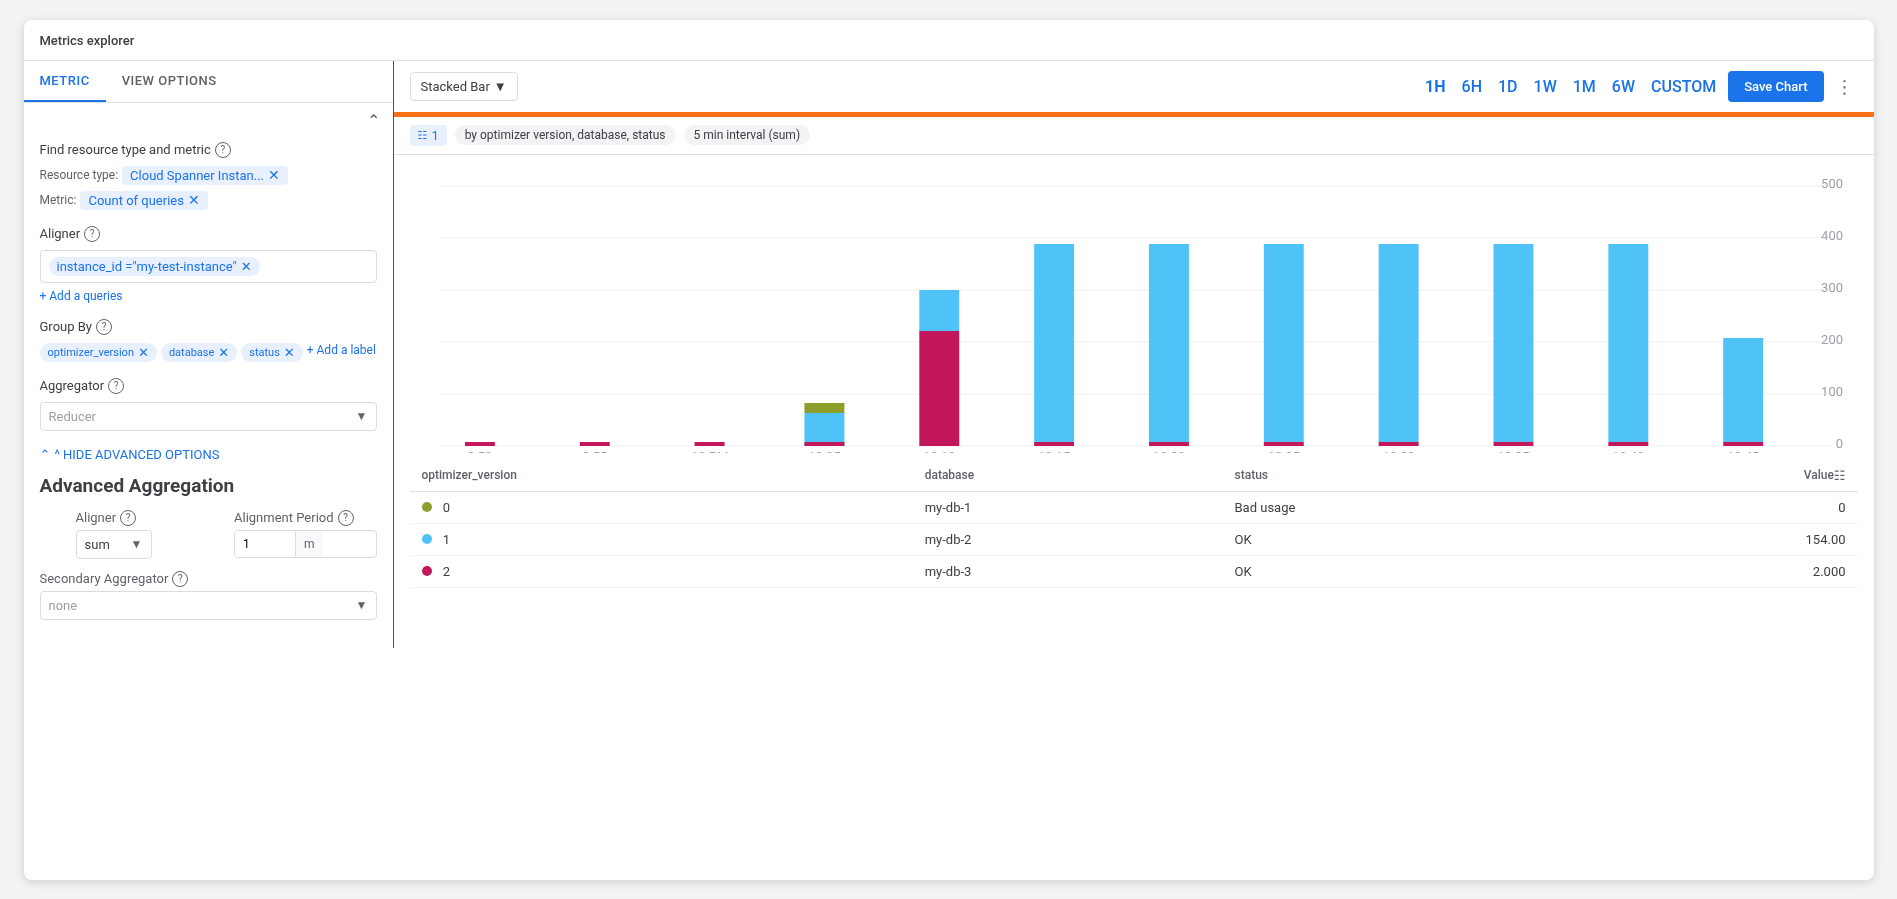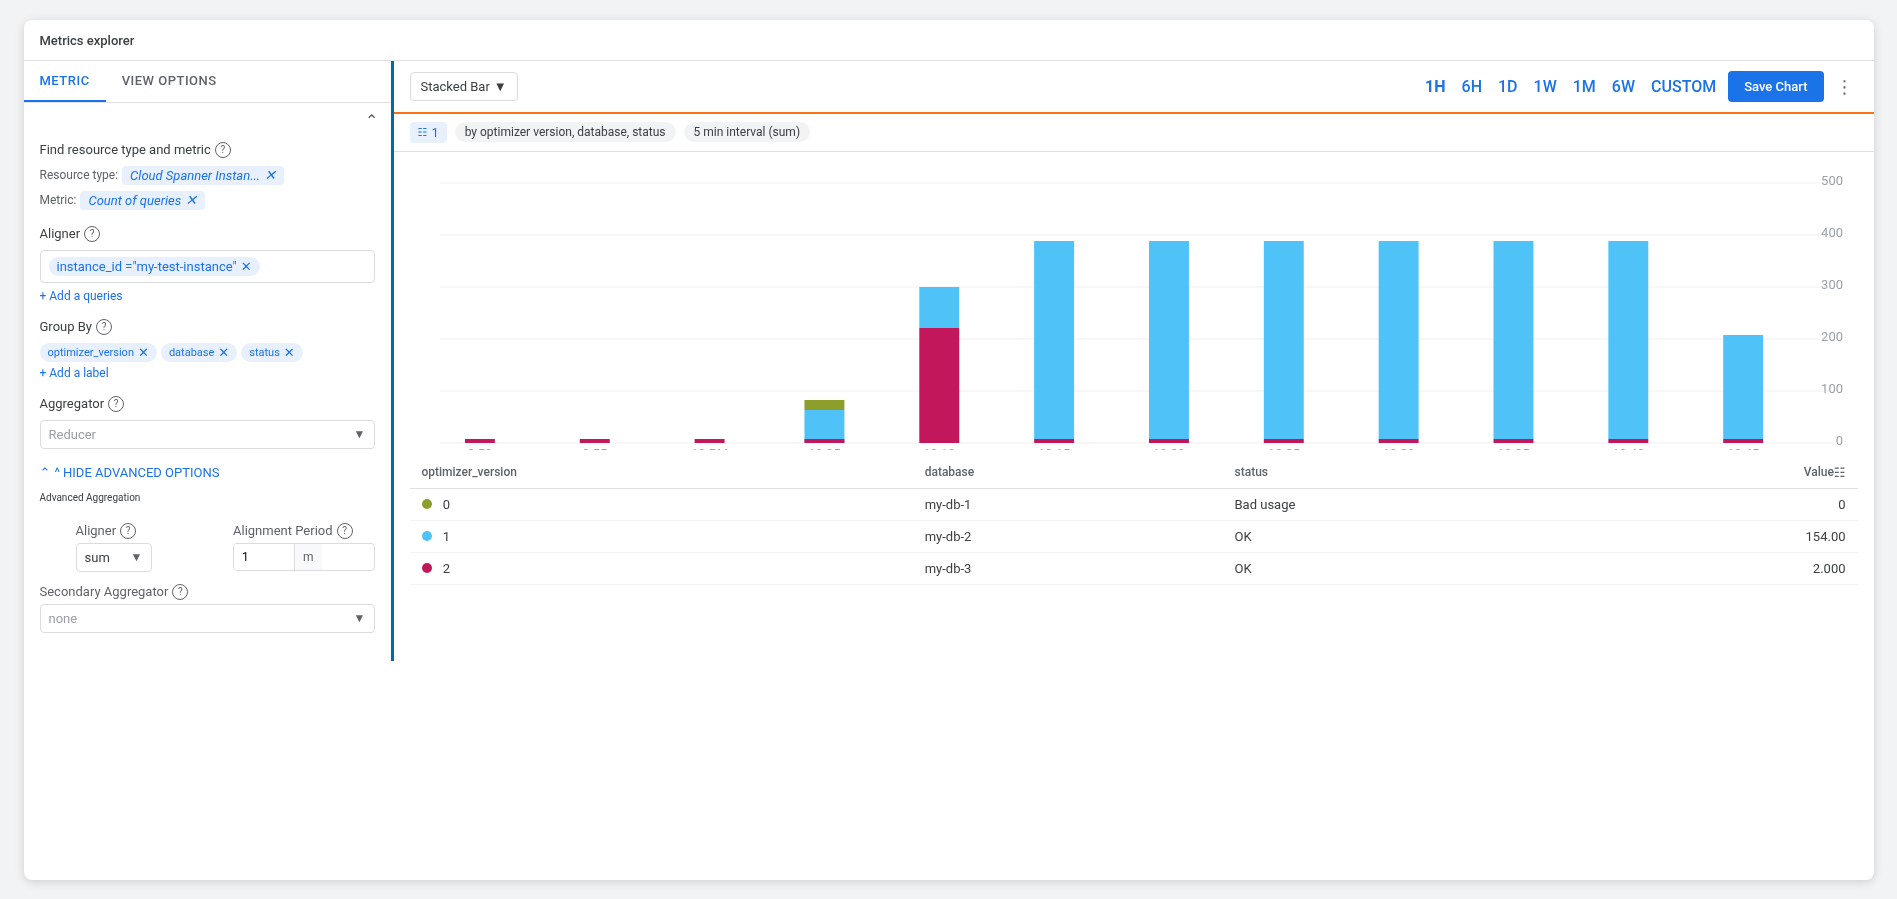--- a/index.html
+++ b/index.html
@@ -2,61 +2,61 @@
 <html><head>
   <meta charset="utf-8">
   <style>
     * { box-sizing: border-box; margin: 0; padding: 0; font-family: 'Roboto', Arial, sans-serif; font-size: 13px; }
     body { background: #f1f3f4; display: flex; align-items: center; justify-content: center; min-height: 100vh; padding: 10px; }
     .window { background: white; border-radius: 8px; box-shadow: 0 2px 10px rgba(0,0,0,0.15); width: 1850px; min-height: 860px; overflow: hidden; }
     .title-bar { padding: 12px 16px; font-size: 14px; color: #3c4043; font-weight: 500; border-bottom: 1px solid #e0e0e0; }
     .main-layout { display: flex; height: calc(100% - 44px); }
     
     
-    .sidebar { width: 370px; border-right: 3px solid #0369a1; padding: 0; flex-shrink: 0; }
+    .sidebar { width: 370px; border-right: 1px solid #0369a1; padding: 0; flex-shrink: 0; }
     .sidebar-tabs { display: flex; border-bottom: 1px solid #e0e0e0; }
     .sidebar-tab { padding: 12px 16px; font-size: 13px; font-weight: 500; color: #5f6368; cursor: pointer; letter-spacing: 0.5px; }
     .sidebar-tab.active { color: #1a73e8; border-bottom: 2px solid #1a73e8; }
     .sidebar-content { padding: 12px 16px; overflow-y: auto; }
     .collapse-btn { float: right; cursor: pointer; color: #5f6368; font-size: 16px; }
     
     .section { margin-bottom: 16px; }
     .section-title { font-size: 13px; color: #3c4043; margin-bottom: 8px; display: flex; align-items: center; gap: 4px; }
     .help-icon { display: inline-flex; align-items: center; justify-content: center; width: 16px; height: 16px; border-radius: 50%; border: 1px solid #5f6368; color: #5f6368; font-size: 10px; cursor: pointer; }
     
     .resource-row { display: flex; align-items: center; gap: 4px; margin-bottom: 6px; font-size: 12px; color: #5f6368; }
-    .chip { display: inline-flex; align-items: center; background: #e8f0fe; border-radius: 4px; padding: 2px 8px; font-size: 12px; color: #1a73e8; gap: 4px; font-style: italic; }
+    .chip { display: inline-flex; align-items: center; background: #e8f0fe; border-radius: 4px; padding: 2px 8px; font-size: 12px; color: #1a73e8; gap: 4px; }
     .chip-close { cursor: pointer; color: #1a73e8; font-size: 14px; line-height: 1; }
     .chip-label { color: #5f6368; font-size: 12px; }
     
     .filter-box { border: 1px solid #dadce0; border-radius: 4px; padding: 6px 8px; font-size: 12px; color: #3c4043; display: flex; align-items: center; gap: 4px; margin-bottom: 6px; }
     .filter-chip { background: #e8f0fe; border-radius: 12px; padding: 2px 8px; font-size: 11px; color: #1a73e8; display: inline-flex; align-items: center; gap: 4px; }
     .add-filter { color: #1a73e8; font-size: 12px; cursor: pointer; margin-top: 4px; display: block; }
     
     .group-chips { display: flex; flex-wrap: wrap; gap: 4px; margin-bottom: 6px; }
     .group-chip { background: #e8f0fe; border-radius: 12px; padding: 2px 8px; font-size: 11px; color: #1a73e8; display: inline-flex; align-items: center; gap: 4px; }
     .add-label { color: #1a73e8; font-size: 12px; cursor: pointer; }
     .select-box { border: 1px solid #dadce0; border-radius: 4px; padding: 6px 8px; font-size: 12px; color: #3c4043; display: flex; align-items: center; justify-content: space-between; width: 100%; cursor: pointer; }
     .select-box-small { width: 76px; }
     .chevron { color: #5f6368; font-size: 12px; }
     
     .advanced-toggle { color: #1a73e8; font-size: 12px; cursor: pointer; display: flex; align-items: center; gap: 4px; margin-bottom: 12px; }
     
     .advanced-section { }
-    .advanced-title { font-size: 10px; color: #3c4043; margin-bottom: 20px; font-weight: 400; }
+    .advanced-title { font-size: 19px; color: #3c4043; margin-bottom: 13px; font-weight: 700; }
     .aligner-row { display: flex; gap: 16px; margin-bottom: 12px; margin-left: 36px; }
     .aligner-col { flex: 1; }
     .aligner-label { font-size: 12px; color: #5f6368; margin-bottom: 4px; display: flex; align-items: center; gap: 4px; }
     .input-with-suffix { display: flex; align-items: center; border: 1px solid #dadce0; border-radius: 4px; overflow: hidden; }
     .input-with-suffix input { border: none; padding: 6px 8px; font-size: 12px; outline: none; width: 60px; }
     .input-suffix { padding: 6px 8px; background: #f8f9fa; color: #5f6368; font-size: 12px; border-left: 1px solid #dadce0; }
     
     
     .main-area { flex: 1; display: flex; flex-direction: column; min-width: 0; }
-    .chart-toolbar { display: flex; align-items: center; padding: 10px 16px; border-bottom: 2px solid #f97316; gap: 2px; }
+    .chart-toolbar { display: flex; align-items: center; padding: 10px 16px; border-bottom: 5px solid #f97316; gap: 2px; }
     .chart-type-select { display: flex; align-items: center; gap: 4px; border: 1px solid #dadce0; border-radius: 4px; padding: 6px 10px; font-size: 13px; color: #3c4043; cursor: pointer; }
     .time-buttons { margin-left: auto; display: flex; align-items: center; gap: 8px; }
     .time-btn { font-size: 16px; color: #1a73e8; cursor: pointer; padding: 4px; font-weight: 500; }
     .time-btn.active { font-weight: 700; }
     .save-chart-btn { background: #1a73e8; color: white; border: none; border-radius: 4px; padding: 8px 16px; font-size: 13px; font-weight: 500; cursor: pointer; }
     .more-btn { color: #5f6368; cursor: pointer; font-size: 18px; padding: 4px; }
     
     .filter-row { display: flex; align-items: center; gap: 8px; padding: 8px 16px; border-bottom: 1px solid #e0e0e0; }
     .filter-count-badge { display: flex; align-items: center; gap: 4px; background: #e8f0fe; border-radius: 4px; padding: 3px 8px; font-size: 12px; color: #1a73e8; }
     .filter-tag { background: #f1f3f4; border-radius: 12px; padding: 3px 10px; font-size: 12px; color: #3c4043; }

